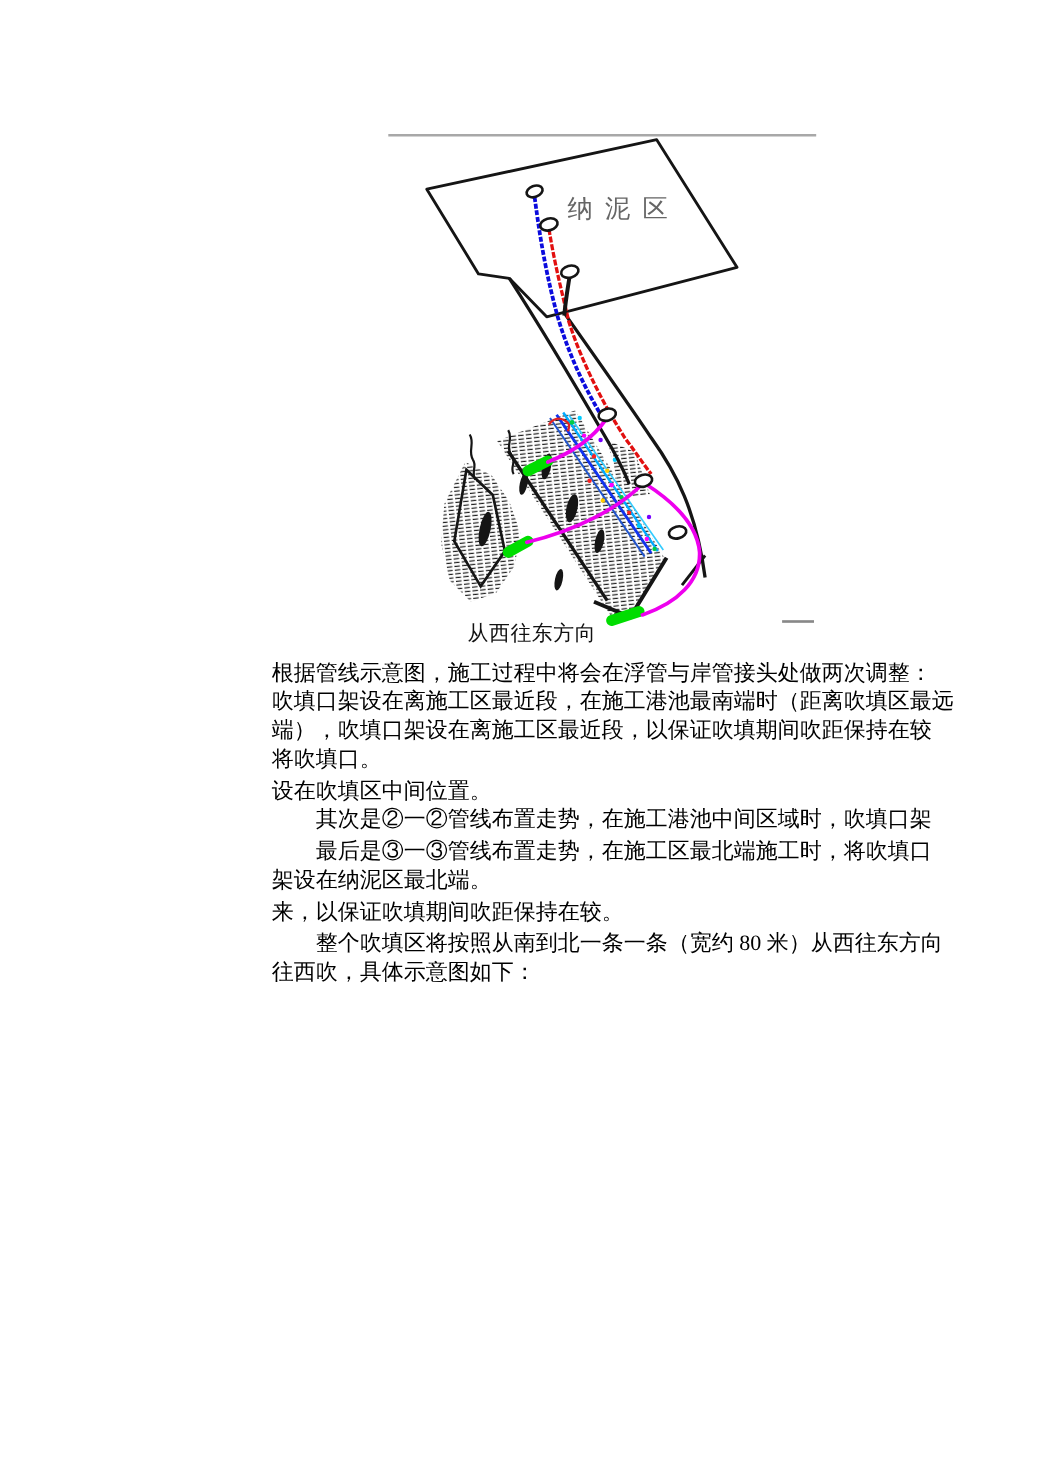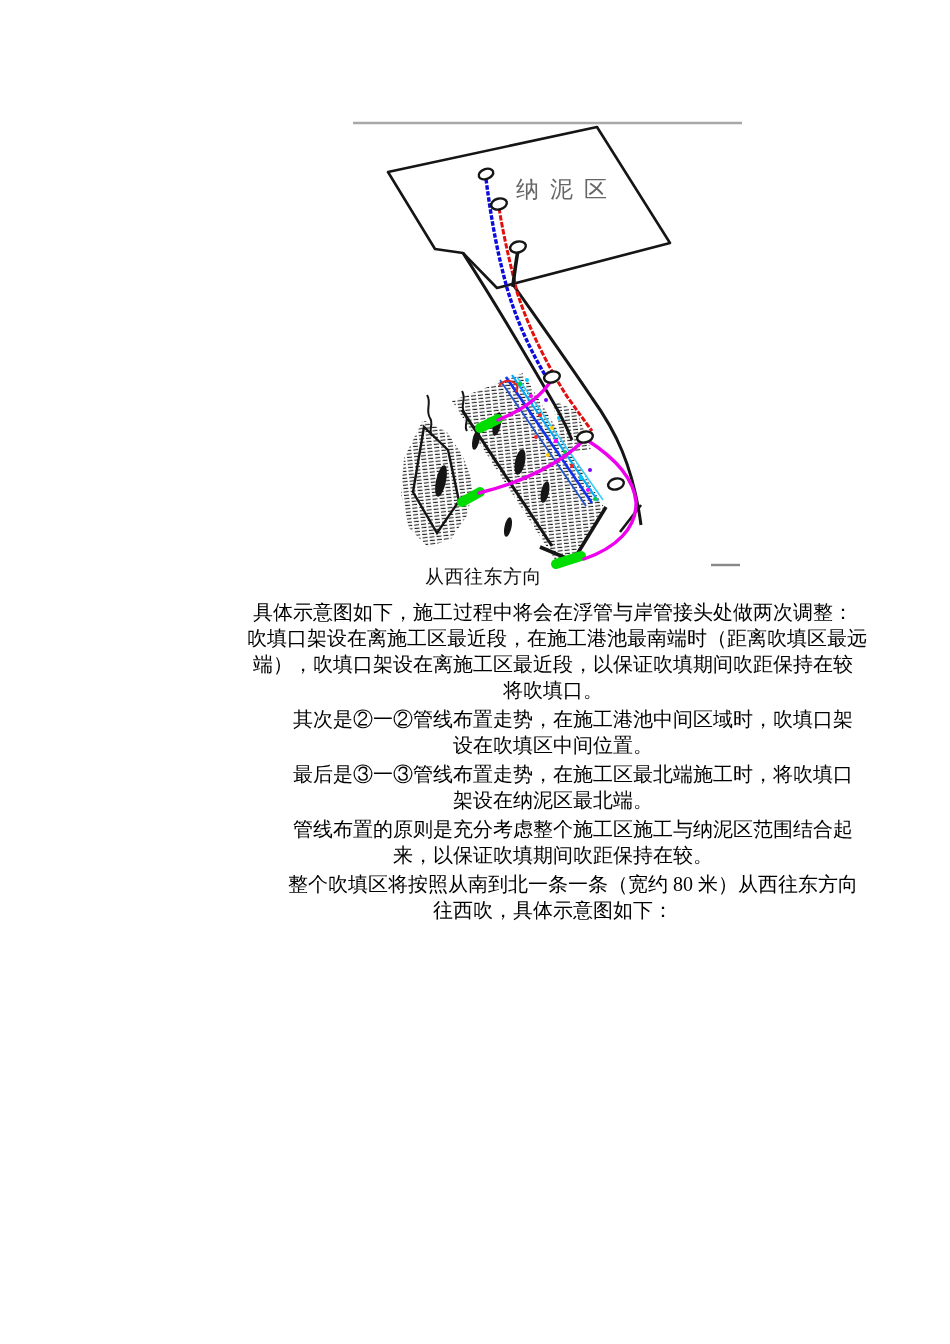--- a/index.html
+++ b/index.html
@@ -1,17 +1,17 @@
 <!DOCTYPE html>
 <html><head>
 <meta charset="utf-8">
 <style>
   html,body{margin:0;padding:0;background:#fff;}
   .page{position:relative;width:950px;height:1344px;background:#ffffff;overflow:hidden;
-        font-family:"Liberation Serif","DejaVu Serif",serif;color:#000;text-align:center;}
+        font-family:"Liberation Serif","DejaVu Serif",serif;color:#000;}
   .fig{position:absolute;left:350px;top:110px;width:400px;height:480px;}
   .caption{position:absolute;left:425px;top:566px;font-size:19px;line-height:22px;
            letter-spacing:0.5px;color:#111;white-space:nowrap;}
   .bodytext{position:absolute;left:247px;top:596px;width:612px;font-size:20px;line-height:26px;}
   .bodytext p{margin:3px 0 0 0;padding:0;}
   .bodytext .ln{white-space:nowrap;}
   .bodytext .ind{text-indent:40px;}
 </style>
 </head>
 <body>
@@ -108,35 +108,34 @@
       <ellipse cx="616" cy="484" rx="8" ry="5.4" transform="rotate(-15 616 484)" fill="#fff" stroke="#151515" stroke-width="2.4"></ellipse>
     </g>
 
     <line x1="711" y1="565" x2="740" y2="565" stroke="#888888" stroke-width="2.4"></line>
   </svg>
 
   <div class="caption">从西往东方向</div>
 
   <div class="bodytext">
     <p>
-      <span class="ln" style="display:block">具体示意图如下，施工过程中将会在浮管与岸管接头处做两次调整：</span>
+      <span class="ln" style="display:block">根据管线示意图，施工过程中将会在浮管与岸管接头处做两次调整：</span>
       <span class="ln" style="display:block">吹填口架设在离施工区最近段，在施工港池最南端时（距离吹填区最远</span>
       <span class="ln" style="display:block">端），吹填口架设在离施工区最近段，以保证吹填期间吹距保持在较</span>
       <span class="ln" style="display:block">将吹填口。</span>
     </p>
     <p>
+      <span class="ln" style="display:block">设在吹填区中间位置。</span>
       <span class="ln ind" style="display:block">其次是②一②管线布置走势，在施工港池中间区域时，吹填口架</span>
-      <span class="ln" style="display:block">设在吹填区中间位置。</span>
     </p>
     <p>
       <span class="ln ind" style="display:block">最后是③一③管线布置走势，在施工区最北端施工时，将吹填口</span>
       <span class="ln" style="display:block">架设在纳泥区最北端。</span>
     </p>
     <p>
-      <span class="ln ind" style="display:block">管线布置的原则是充分考虑整个施工区施工与纳泥区范围结合起</span>
       <span class="ln" style="display:block">来，以保证吹填期间吹距保持在较。</span>
     </p>
     <p>
       <span class="ln ind" style="display:block">整个吹填区将按照从南到北一条一条（宽约 80 米）从西往东方向</span>
       <span class="ln" style="display:block">往西吹，具体示意图如下：</span>
     </p>
   </div>
 
 </div>
 

